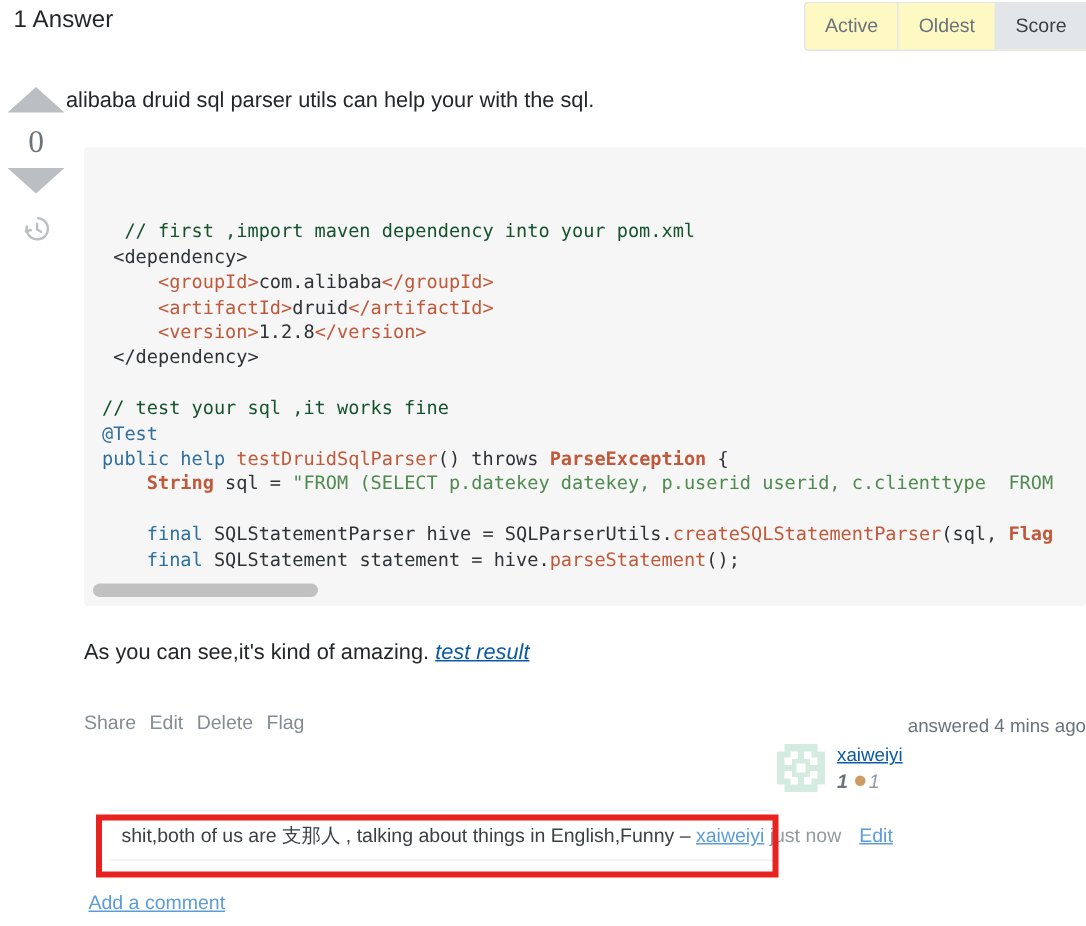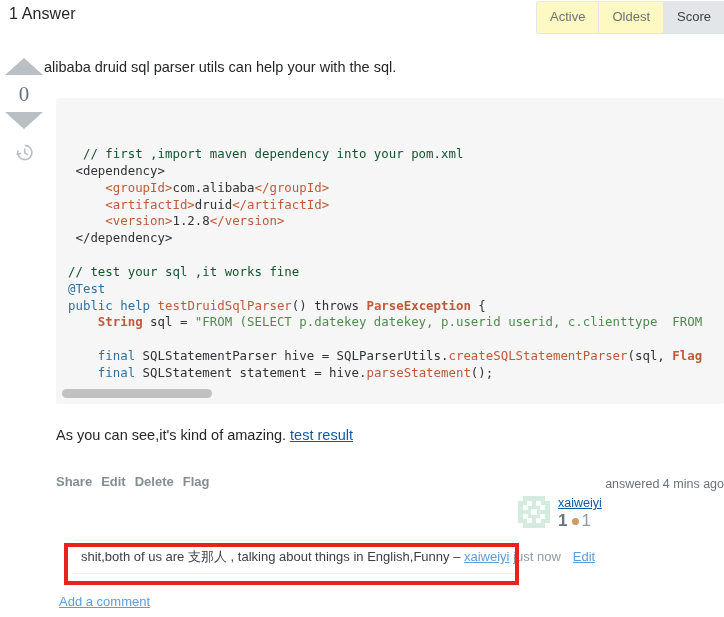--- a/index.html
+++ b/index.html
@@ -90,21 +90,21 @@
   .post-body {
     position: absolute;
     left: 44px; top: 58px;
     width: 668px;
   }
   .post-text {
     font-size: 14.5px;
     line-height: 19px;
     color: #242729;
   }
-  .answer-link { color: #0c5aa6; text-decoration: underline; }
+  .answer-link { color: #0c5aa6; text-decoration: underline; font-style: italic; }
 
   
   .codeblock {
     position: absolute;
     left: 56px; top: 98px;
     width: 668px;
     height: 306px;
     background: #f6f6f6;
     border-radius: 3px;
     overflow: hidden;
@@ -161,21 +161,20 @@
   .tail-text a { color: #0c5aa6; text-decoration: underline; }
 
   
   .post-menu {
     position: absolute;
     left: 56px; top: 474px;
     display: flex;
     gap: 9px;
     font-size: 13px;
     color: #848d95;
-    font-weight: bold;
   }
   .post-menu span { cursor: pointer; }
 
   
   .usercard {
     position: absolute;
     left: 518px; top: 477px;
     width: 206px;
     font-size: 12px;
     color: #6a737c;
@@ -197,23 +196,24 @@
     overflow: hidden;
   }
   .avatar i {
     position: absolute;
     background: #ffffff;
     display: block;
   }
   .uc-info { padding-left: 8px; line-height: 15px; }
   .uc-name { color: #0c5aa6; font-size: 12.5px; cursor: pointer; }
   .uc-rep {
-    font-size: 17px;
+    font-size: 13px;
     color: #6a737c;
     padding-top: 2px;
+    font-style: italic;
   }
   .uc-rep b { color: #6a737c; font-weight: bold; }
   .badge-dot {
     display: inline-block;
     width: 7px; height: 7px;
     border-radius: 50%;
     background: #cc9c62;
     margin: 0 2px 0 5px;
     vertical-align: 1px;
   }

